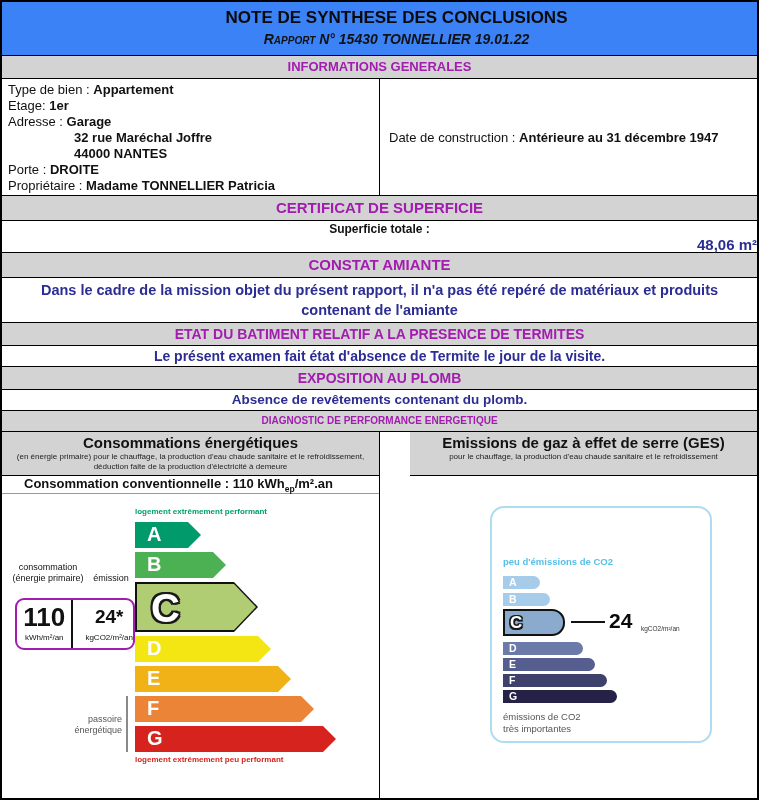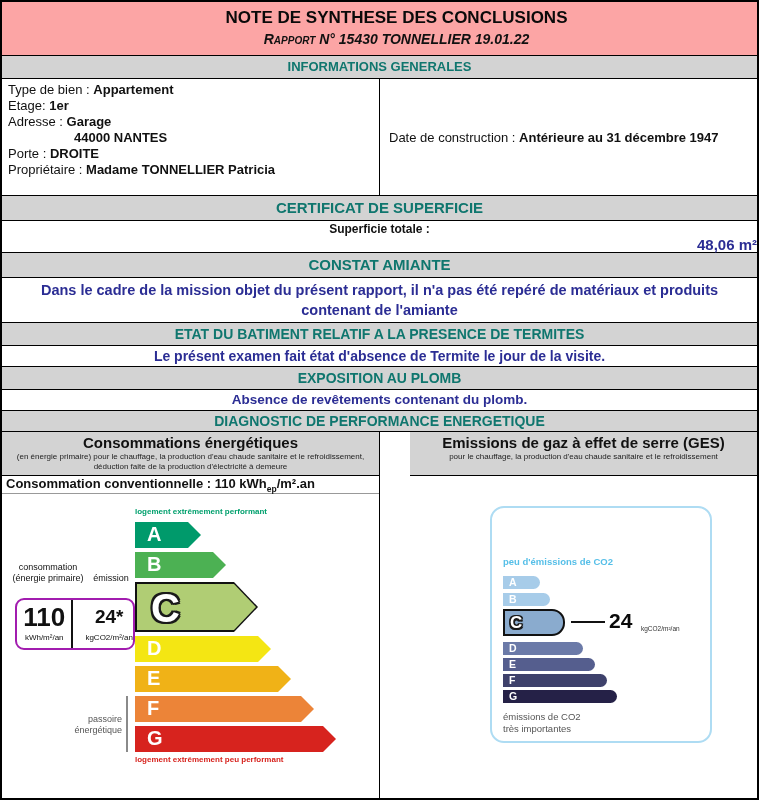--- a/index.html
+++ b/index.html
@@ -1,30 +1,30 @@
 <!DOCTYPE html>
 <html><head>
 <meta charset="utf-8">
 <style>
   * { margin:0; padding:0; box-sizing:border-box; }
   html,body { background:#fff; }
   body { font-family:"Liberation Sans", sans-serif; color:#111; }
   .page { position:relative; width:759px; height:800px; border:2px solid #000; background:#fff; overflow:hidden; }
 
   
-  .title-block { height:54px; background:#fca5a5; border-bottom:1px solid #000; text-align:center;padding-left:34px; }
+  .title-block { height:54px; background:#3b82f6; border-bottom:1px solid #000; text-align:center;padding-left:34px; }
   .main-title { font-size:17px; font-weight:bold; padding-top:6px; color:#0a0a0a; }
   .subtitle { font-size:14px; font-weight:bold; font-style:italic; font-variant:small-caps; margin-top:3px; }
 
   
-  .section-header { background:#d3d3d3; border-bottom:1px solid #000; text-align:center; font-weight:bold; color:#0f766e; }
+  .section-header { background:#d3d3d3; border-bottom:1px solid #000; text-align:center; font-weight:bold; color:#a21caf; }
   .sh-info { height:23px; font-size:13px; line-height:22px; }
   .sh-big  { height:25px; font-size:15px; line-height:24px; }
   .sh-med  { height:23px; font-size:14px; line-height:22px; }
-  .sh-diag { height:21px; font-size:14px; line-height:20px; }
+  .sh-diag { height:21px; font-size:10px; line-height:20px; }
 
   
   .info-body { height:117px; border-bottom:1px solid #000; display:flex;justify-content:flex-end; }
   .info-left { width:378px; border-right:1px solid #000; padding:3px 6px; font-size:13px; line-height:16px; }
   .info-row .lbl { font-weight:normal; }
   .info-row b { font-weight:bold; }
   .info-row.indent { padding-left:66px; }
   .info-right { flex:1; display:flex; align-items:center; padding:0 9px; }
   .info-right p { font-size:13px; line-height:17px; text-align:justify; }
   .info-right b { font-weight:bold; }
@@ -39,21 +39,21 @@
   .termites-body { height:21px; font-size:14px; line-height:20px; }
   .plomb-body { height:21px; font-size:13.5px; line-height:20px; }
 
   
   .dpe-area { height:366px; display:flex; }
   .dpe-col { width:378px; border-right:1px solid #000; }
   .ges-col { flex:1;margin-left:30px; }
   .dpe-col-header { height:44px; background:#d3d3d3; border-bottom:1px solid #000; text-align:center; }
   .dpe-col-title { font-size:15px; font-weight:bold; padding-top:2px; }
   .dpe-col-sub { font-size:8px; line-height:9.5px; color:#222; padding:1px 14px 0; }
-  .conso-row { height:18px; border-bottom:1px solid #999; font-size:13px; font-weight:bold; line-height:16px; padding-left:4px; }
+  .conso-row { height:18px; border-bottom:1px solid #999; font-size:13px; font-weight:bold; line-height:16px; padding-left:22px; }
   .conso-row sub { font-size:8.5px; }
   .chart { position:relative; height:303px; background:#fff; overflow:hidden; }
 
   
   .dpe-top-label { position:absolute; left:133px; top:13px; font-size:8px; font-weight:bold; color:#00a06d; }
   .dpe-bottom-label { position:absolute; left:133px; top:261px; font-size:8px; font-weight:bold; color:#d7231e; }
   .dpe-bar { position:absolute; left:133px; height:26px; color:#fff; font-weight:bold; font-size:20px; line-height:25px;
              clip-path:polygon(0 0, calc(100% - 13px) 0, 100% 50%, calc(100% - 13px) 100%, 0 100%); }
   .dpe-bar span { padding-left:12px; }
   .bar-a { top:28px;  width:66px;  background:#009a6b; }
@@ -111,20 +111,21 @@
     <div class="main-title">NOTE DE SYNTHESE DES CONCLUSIONS</div>
     <div class="subtitle">Rapport N° 15430 TONNELLIER 19.01.22</div>
   </div>
 
   <div class="section-header sh-info">INFORMATIONS GENERALES</div>
   <div class="info-body">
     <div class="info-left">
       <div class="info-row"><span class="lbl">Type de bien :</span> <b>Appartement</b></div>
       <div class="info-row"><span class="lbl">Etage:</span> <b>1er</b></div>
       <div class="info-row"><span class="lbl">Adresse :</span> <b>Garage</b></div>
+      <div class="info-row indent"><b>32 rue Maréchal Joffre</b></div>
       <div class="info-row indent"><b>44000 NANTES</b></div>
       <div class="info-row"><span class="lbl">Porte :</span> <b>DROITE</b></div>
       <div class="info-row"><span class="lbl">Propriétaire :</span> <b>Madame TONNELLIER Patricia</b></div>
     </div>
     <div class="info-right">
       <p><span class="lbl">Date de construction :</span> <b>Antérieure au 31 décembre 1947</b></p>
     </div>
   </div>
 
   <div class="section-header sh-big">CERTIFICAT DE SUPERFICIE</div>

